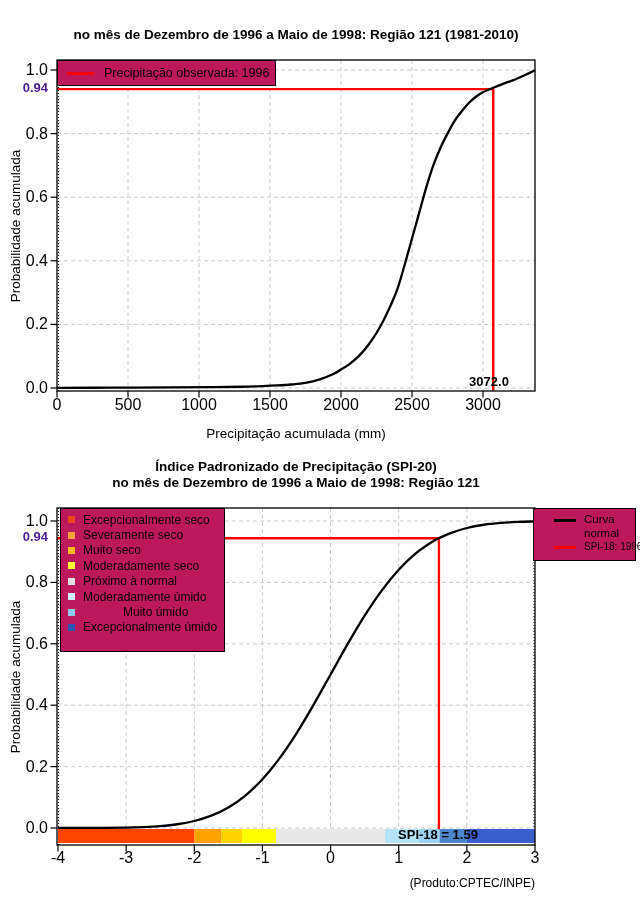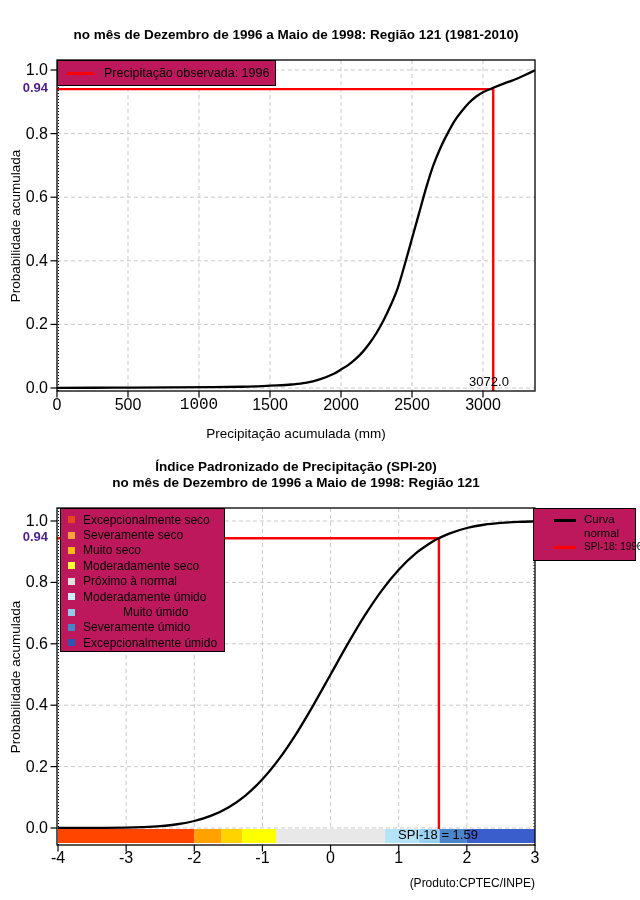--- a/index.html
+++ b/index.html
@@ -7,21 +7,21 @@
   .page{position:absolute;inset:0;}
   .title{position:absolute;left:0;width:592px;text-align:center;font-weight:bold;font-size:13.5px;white-space:nowrap;}
   .tick{position:absolute;font-size:16px;line-height:14px;white-space:nowrap;}
   .ylab{position:absolute;font-size:13.5px;white-space:nowrap;transform:translate(-50%,-50%) rotate(-90deg);}
   .xlab{position:absolute;left:0;width:592px;text-align:center;font-size:13.5px;}
   .legendbox{position:absolute;background:#be185d;border:1px solid #000;box-sizing:border-box;}
   .leg-row{display:flex;align-items:center;}
   .swatch{width:7px;height:7px;flex:0 0 7px;margin:0 8px 0 7px;}
   .leg-label{font-size:12px;white-space:nowrap;}
   .line-sample{display:inline-block;height:3px;}
-  .annot{position:absolute;font-weight:normal;font-size:13px;white-space:nowrap;transform:translateX(-50%);}
+  .annot{position:absolute;font-weight:bold;font-size:13px;white-space:nowrap;transform:translateX(-50%);}
   .graylab{color:#4c1d95;font-weight:bold;font-size:13px;}
   .note{position:absolute;font-size:12px;white-space:nowrap;}
   svg{position:absolute;left:0;top:0;}
 </style>
 </head>
 <body>
 
 <div class="page">
 
   <svg id="plot-svg" width="640" height="900" viewBox="0 0 640 900">
@@ -146,24 +146,20 @@
       </div>
       <div class="leg-row" style="height: 15.4px;">
         <span class="swatch" style="background: rgb(205, 235, 248);"></span>
         <span class="leg-label">Moderadamente úmido</span>
       </div>
       <div class="leg-row" style="height: 15.4px; gap: 40px;">
         <span class="swatch" style="background: rgb(143, 203, 234);"></span>
         <span class="leg-label">Muito úmido</span>
       </div>
       <div class="leg-row" style="height: 15.4px;">
-        <span class="swatch" style="background: rgb(67, 135, 199);"></span>
-        <span class="leg-label">Severamente úmido</span>
-      </div>
-      <div class="leg-row" style="height: 15.4px;">
         <span class="swatch" style="background: rgb(43, 86, 179);"></span>
         <span class="leg-label">Excepcionalmente úmido</span>
       </div>
     </div>
 
   <div class="legendbox" style="left:533px;top:508px;width:103px;height:53px;padding:4px 0 0 13px;" id="curve-legend">
       <div style="display: flex; align-items: flex-start;">
         <span class="line-sample" style="width: 22px; flex: 0 0 22px; margin: 6px 8px 0px 7px; background: rgb(0, 0, 0);"></span>
         <div>
           <div style="font-size: 11.5px; line-height: 13.5px; white-space: nowrap;">Curva</div>
@@ -187,21 +183,21 @@
 
   <div id="tick-layer">
       <span class="tick" style="left: 18px; top: 63px; width: 30px; text-align: right;">1.0</span>
       <span class="tick" style="left: 18px; top: 126.6px; width: 30px; text-align: right;">0.8</span>
       <span class="tick" style="left: 18px; top: 190.2px; width: 30px; text-align: right;">0.6</span>
       <span class="tick" style="left: 18px; top: 253.8px; width: 30px; text-align: right;">0.4</span>
       <span class="tick" style="left: 18px; top: 317.4px; width: 30px; text-align: right;">0.2</span>
       <span class="tick" style="left: 18px; top: 381px; width: 30px; text-align: right;">0.0</span>
       <span class="tick" style="left: 57px; top: 398px; transform: translateX(-50%);">0</span>
       <span class="tick" style="left: 128px; top: 398px; transform: translateX(-50%);">500</span>
-      <span class="tick" style="left: 199px; top: 398px; transform: translateX(-50%); font-family: Liberation Mono, monospace;">1000</span>
+      <span class="tick" style="left: 199px; top: 398px; transform: translateX(-50%);">1000</span>
       <span class="tick" style="left: 270px; top: 398px; transform: translateX(-50%);">1500</span>
       <span class="tick" style="left: 341px; top: 398px; transform: translateX(-50%);">2000</span>
       <span class="tick" style="left: 412px; top: 398px; transform: translateX(-50%);">2500</span>
       <span class="tick" style="left: 483px; top: 398px; transform: translateX(-50%);">3000</span>
       <span class="tick" style="left: 18px; top: 514px; width: 30px; text-align: right;">1.0</span>
       <span class="tick" style="left: 18px; top: 575.4px; width: 30px; text-align: right;">0.8</span>
       <span class="tick" style="left: 18px; top: 636.8px; width: 30px; text-align: right;">0.6</span>
       <span class="tick" style="left: 18px; top: 698.2px; width: 30px; text-align: right;">0.4</span>
       <span class="tick" style="left: 18px; top: 759.6px; width: 30px; text-align: right;">0.2</span>
       <span class="tick" style="left: 18px; top: 821px; width: 30px; text-align: right;">0.0</span>

